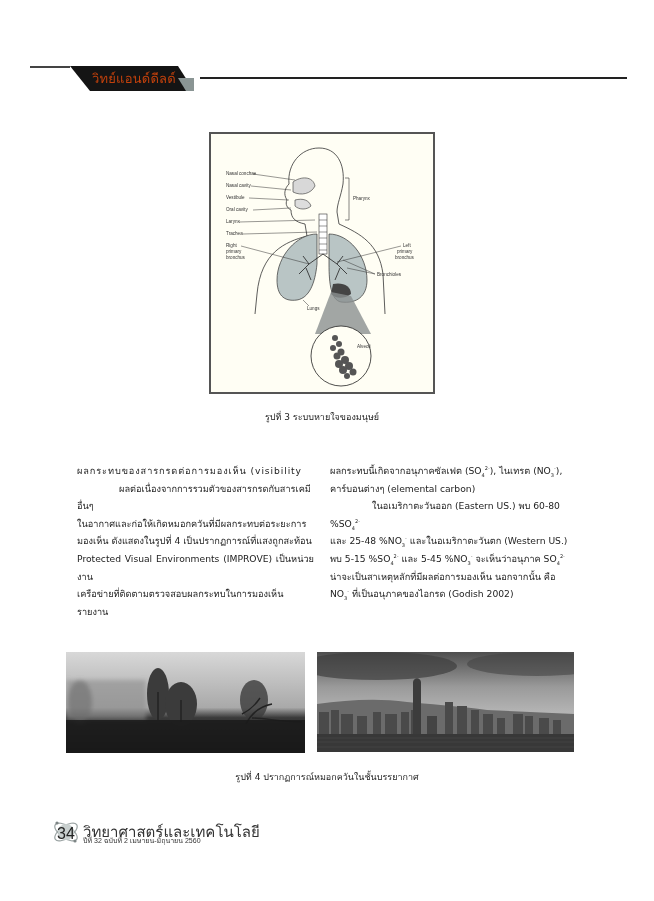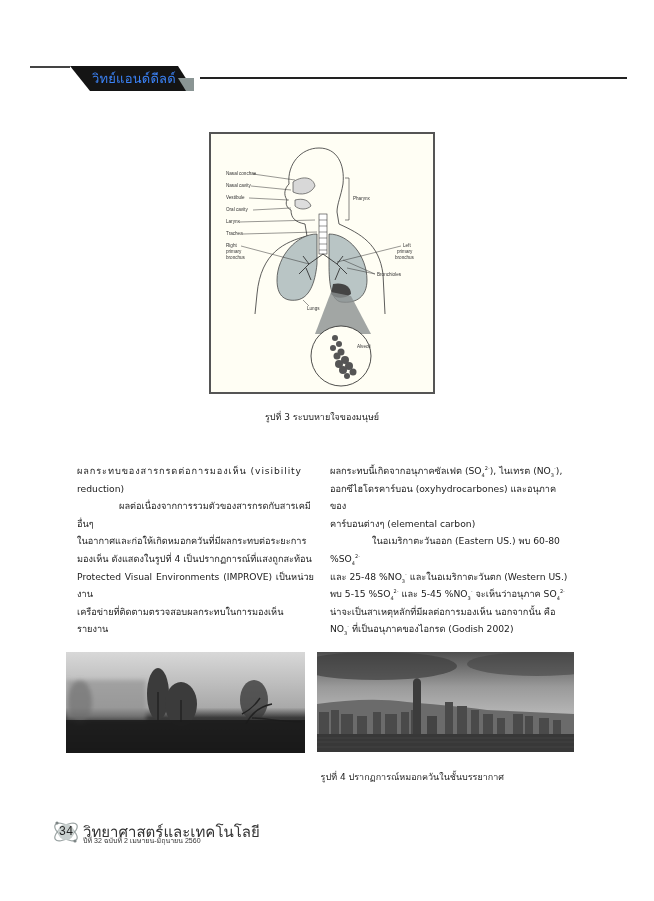--- a/index.html
+++ b/index.html
@@ -2,21 +2,21 @@
 <html><head>
 <meta charset="utf-8">
 <style>
   html, body { margin:0; padding:0; }
   body { width:654px; height:901px; background:#ffffff; position:relative; overflow:hidden;
          font-family:"DejaVu Sans", sans-serif; color:#222; }
   .abs { position:absolute; }
   
   .hdr-line-left { left:30px; top:66px; width:40px; height:2px; background:#444; }
   .hdr-tab { left:70px; top:66px; width:130px; height:25px; }
-  .hdr-tab-text { left:92px; top:70px; width:100px; height:18px; color:#3b82f6; font-size:13px;
+  .hdr-tab-text { left:92px; top:70px; width:100px; height:18px; color:#c2410c; font-size:13px;
                   font-family:"Liberation Sans", sans-serif; line-height:18px; letter-spacing:0.2px; }
   .hdr-line-right { left:155px; top:77px; width:472px; height:1.5px; background:#222; }
 
   
   .fig3 { left:209px; top:132px; width:226px; height:262px; background:#fffef4;
           border:2px solid #555; box-sizing:border-box; }
   .fig-caption { font-family:"DejaVu Sans", sans-serif; font-size:9px; color:#222; text-align:center; font-weight:normal; }
   .cap3 { left:209px; top:410px; width:226px; }
   .diagram-label { position:absolute; font-size:4.6px; color:#333; font-family:"Liberation Sans", sans-serif; white-space:nowrap; }
 
@@ -27,21 +27,21 @@
   .col-right { left:330px; top:462px; width:242px; }
   .indent { text-indent:42px; }
   .heading-sp { letter-spacing:0.9px; }
   .just { text-align:justify; }
   sub, sup { font-size:5px; line-height:0; }
 
   
   .photo { overflow:hidden; }
   .photo-fog { left:66px; top:652px; width:239px; height:101px; }
   .photo-city { left:317px; top:652px; width:257px; height:100px; }
-  .cap4 { left:150px; top:770px; width:354px;text-align:right; }
+  .cap4 { left:150px; top:770px; width:354px; }
 
   
   .footer-logo { left:52px; top:818px; width:28px; height:28px; }
   .footer-title { left:83px; top:820px; font-size:15px; color:#333; font-family:Liberation Serif, serif;text-align:right; }
   .footer-issue { left:83px; top:835px; font-size:7px; color:#333; font-family:"Liberation Sans", sans-serif; }
 </style>
 </head>
 <body>
 
 <div class="abs hdr-line-left"></div>
@@ -131,33 +131,31 @@
   <span class="diagram-label" style="left:186px;top:115px;">primary</span>
   <span class="diagram-label" style="left:184px;top:121px;">bronchus</span>
   <span class="diagram-label" style="left:166px;top:138px;">Bronchioles</span>
   <span class="diagram-label" style="left:96px;top:172px;">Lungs</span>
   <span class="diagram-label" style="left:146px;top:210px;">Alveoli</span>
 </div>
 <div class="abs fig-caption cap3">รูปที่ 3 ระบบหายใจของมนุษย์</div>
 
 <div class="abs col col-left just">
   <p class="heading-sp">ผลกระทบของสารกรดต่อการมองเห็น (visibility</p>
-  <p>reduction)</p>
   <p class="indent">ผลต่อเนื่องจากการรวมตัวของสารกรดกับสารเคมีอื่นๆ</p>
   <p>ในอากาศและก่อให้เกิดหมอกควันที่มีผลกระทบต่อระยะการ</p>
   <p>มองเห็น ดังแสดงในรูปที่ 4 เป็นปรากฏการณ์ที่แสงถูกสะท้อน</p>
   <p>Protected Visual Environments (IMPROVE) เป็นหน่วยงาน</p>
   <p>เครือข่ายที่ติดตามตรวจสอบผลกระทบในการมองเห็น รายงาน</p>
 </div>
 
 <div class="abs col col-right">
   <p>
     <span>ผลกระทบนี้เกิดจากอนุภาคซัลเฟต (SO</span><sub>4</sub><sup>2-</sup><span>), ไนเทรต (NO</span><sub>3</sub><sup>-</sup><span>),</span>
   </p>
-  <p>ออกซีไฮโดรคาร์บอน (oxyhydrocarbones) และอนุภาคของ</p>
   <p>คาร์บอนต่างๆ (elemental carbon)</p>
   <p class="indent">
     <span>ในอเมริกาตะวันออก (Eastern US.) พบ 60-80 %SO</span><sub>4</sub><sup>2-</sup>
   </p>
   <p>
     <span>และ 25-48 %NO</span><sub>3</sub><sup>-</sup><span> และในอเมริกาตะวันตก (Western US.)</span>
   </p>
   <p>
     <span>พบ 5-15 %SO</span><sub>4</sub><sup>2-</sup><span> และ 5-45 %NO</span><sub>3</sub><sup>-</sup><span> จะเห็นว่าอนุภาค SO</span><sub>4</sub><sup>2-</sup>
   </p>
@@ -245,15 +243,15 @@
 </div>
 <div class="abs fig-caption cap4">รูปที่ 4 ปรากฏการณ์หมอกควันในชั้นบรรยากาศ</div>
 
 <svg class="abs footer-logo" viewBox="0 0 28 28">
   <ellipse cx="14" cy="14" rx="13" ry="6" fill="none" stroke="#9aa3a3" stroke-width="1.2" transform="rotate(35 14 14)"></ellipse>
   <ellipse cx="14" cy="14" rx="13" ry="6" fill="none" stroke="#9aa3a3" stroke-width="1.2" transform="rotate(-35 14 14)"></ellipse>
   <circle cx="14" cy="14" r="8" fill="#c9d0cf"></circle>
   <circle cx="5" cy="5" r="1.6" fill="#7d8585"></circle>
   <circle cx="23" cy="23" r="1.6" fill="#7d8585"></circle>
 </svg>
-<div class="abs" style="left:52px;top:825px;width:28px;text-align:center;font-size:12px;font-family:Liberation Mono, monospace;color:#222;">34</div>
+<div class="abs" style="left:52px;top:825px;width:28px;text-align:center;font-size:16px;font-family:Liberation Sans, sans-serif;color:#222;">34</div>
 <div class="abs footer-title">วิทยาศาสตร์และเทคโนโลยี</div>
 <div class="abs footer-issue">ปีที่ 32 ฉบับที่ 2 เมษายน-มิถุนายน 2560</div>
 
 </body></html>

